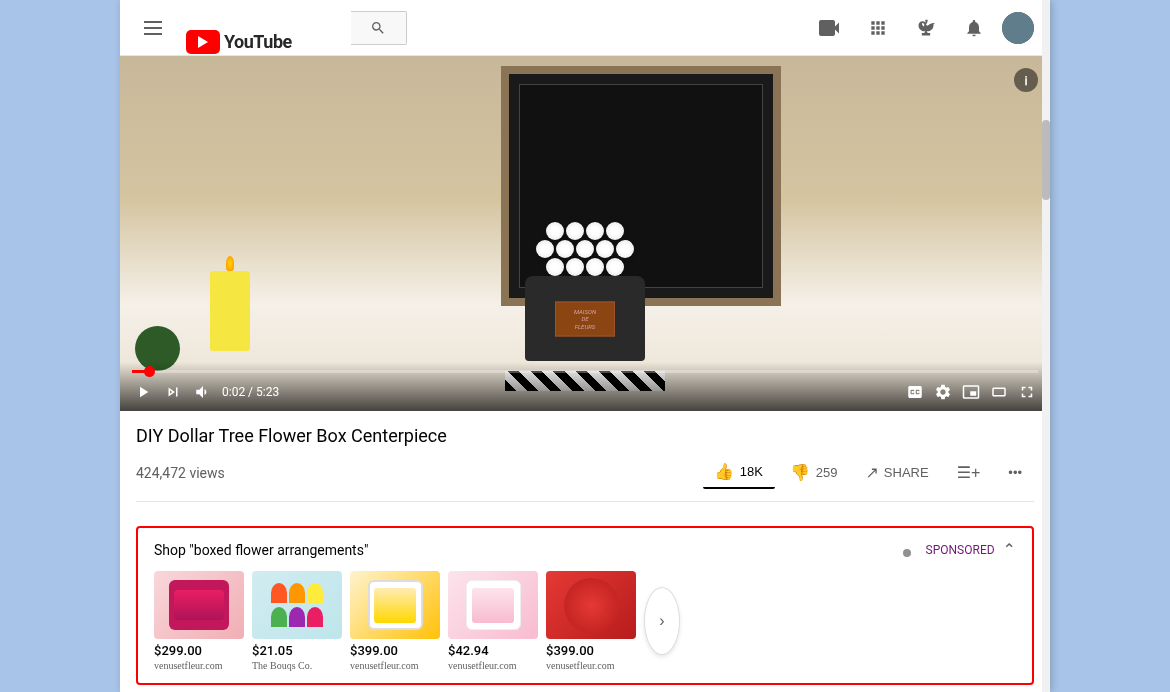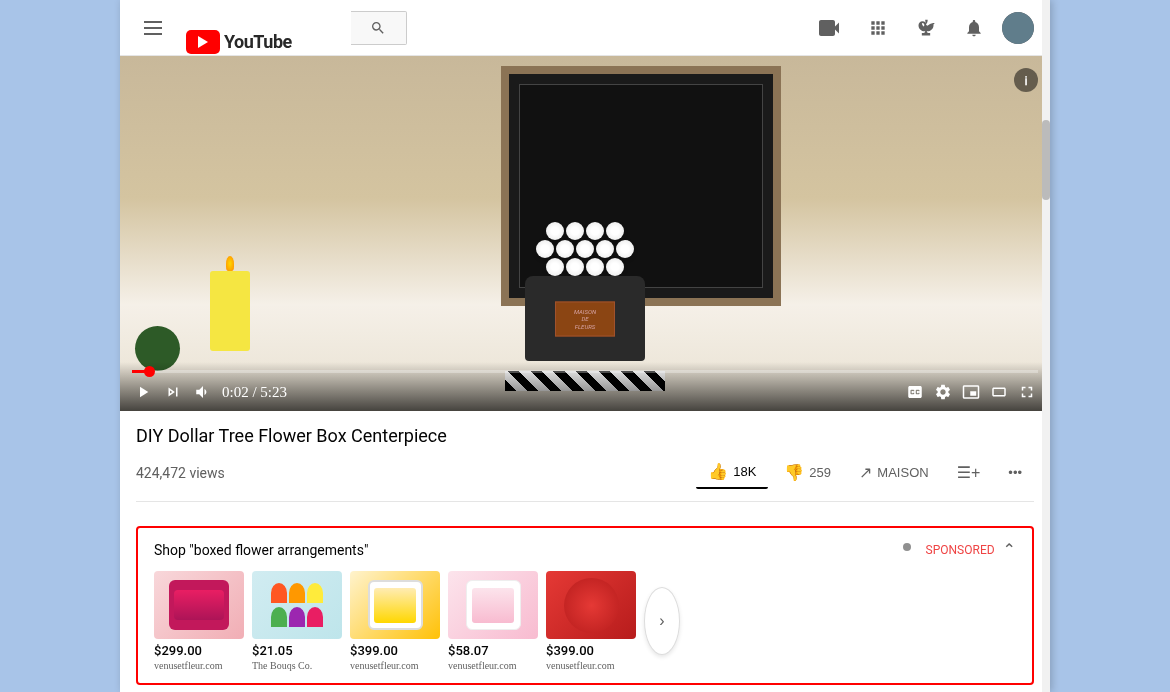--- a/index.html
+++ b/index.html
@@ -371,24 +371,23 @@
       color: #fff;
       cursor: pointer;
       padding: 2px;
       display: flex;
       align-items: center;
       justify-content: center;
       font-size: 14px;
     }
 
     .time-display {
-      font-size: 15px;
+      font-size: 12px;
       color: #fff;
       white-space: nowrap;
-      font-family: Liberation Serif, serif;
     }
 
     .ctrl-btn-right {
       margin-left: auto;
       display: flex;
       align-items: center;
       gap: 6px;
     }
 
     
@@ -459,24 +458,24 @@
     }
 
     .shop-title {
       font-size: 14px;
       color: #030303;
       font-weight: 400;
     }
 
     .sponsored-badge {
       display: flex;
-      align-items: flex-start;
+      align-items: flex-end;
       gap: 15px;
       font-size: 12px;
-      color: #ef4444;
+      color: #701a75;
     }
 
     .sponsored-dot {
       width: 8px;
       height: 8px;
       background: #909090;
       border-radius: 50%;
     }
 
     .shop-controls {
@@ -765,21 +764,21 @@
             <button class="action-btn active">
               <span class="action-btn-icon">👍</span>
               <span>18K</span>
             </button>
             <button class="action-btn">
               <span class="action-btn-icon">👎</span>
               <span>259</span>
             </button>
             <button class="action-btn">
               <span class="action-btn-icon">↗</span>
-              <span>MAISON</span>
+              <span>SHARE</span>
             </button>
             <button class="action-btn">
               <span class="action-btn-icon">☰+</span>
             </button>
             <button class="action-btn">
               <span>•••</span>
             </button>
           </div>
         </div>
       </div>
@@ -834,21 +833,21 @@
             <div class="product-price">$399.00</div>
             <div class="product-source">venusetfleur.com</div>
           </div>
 
           <div class="product-card">
             <div class="product-image light-pink">
               <div style="width:55px;height:50px;background:#fff;border:1px solid #eee;border-radius:6px;display:flex;align-items:center;justify-content:center;">
                 <div style="width:42px;height:35px;background:linear-gradient(to top, #f8bbd0, #fce4ec);border-radius:3px;"></div>
               </div>
             </div>
-            <div class="product-price">$58.07</div>
+            <div class="product-price">$42.94</div>
             <div class="product-source">venusetfleur.com</div>
           </div>
 
           <div class="product-card">
             <div class="product-image red-dark">
               <div style="width:55px;height:55px;border-radius:50%;background:radial-gradient(circle at center, #e53935 0%, #b71c1c 100%);"></div>
             </div>
             <div class="product-price">$399.00</div>
             <div class="product-source">venusetfleur.com</div>
           </div>

